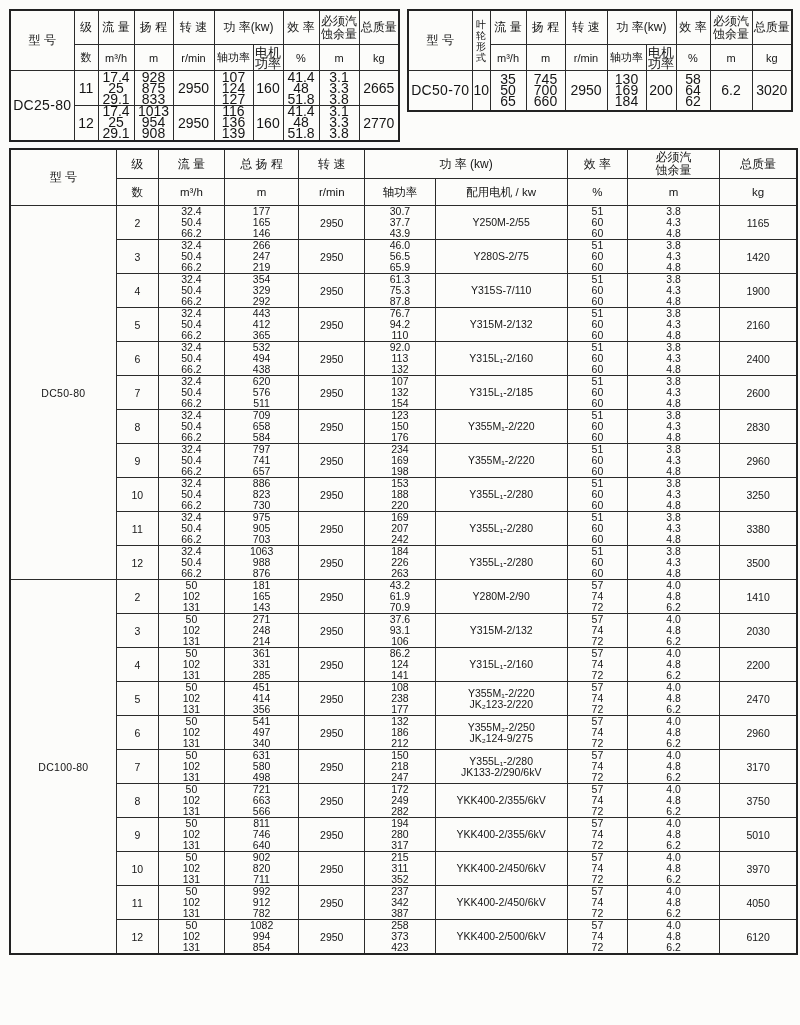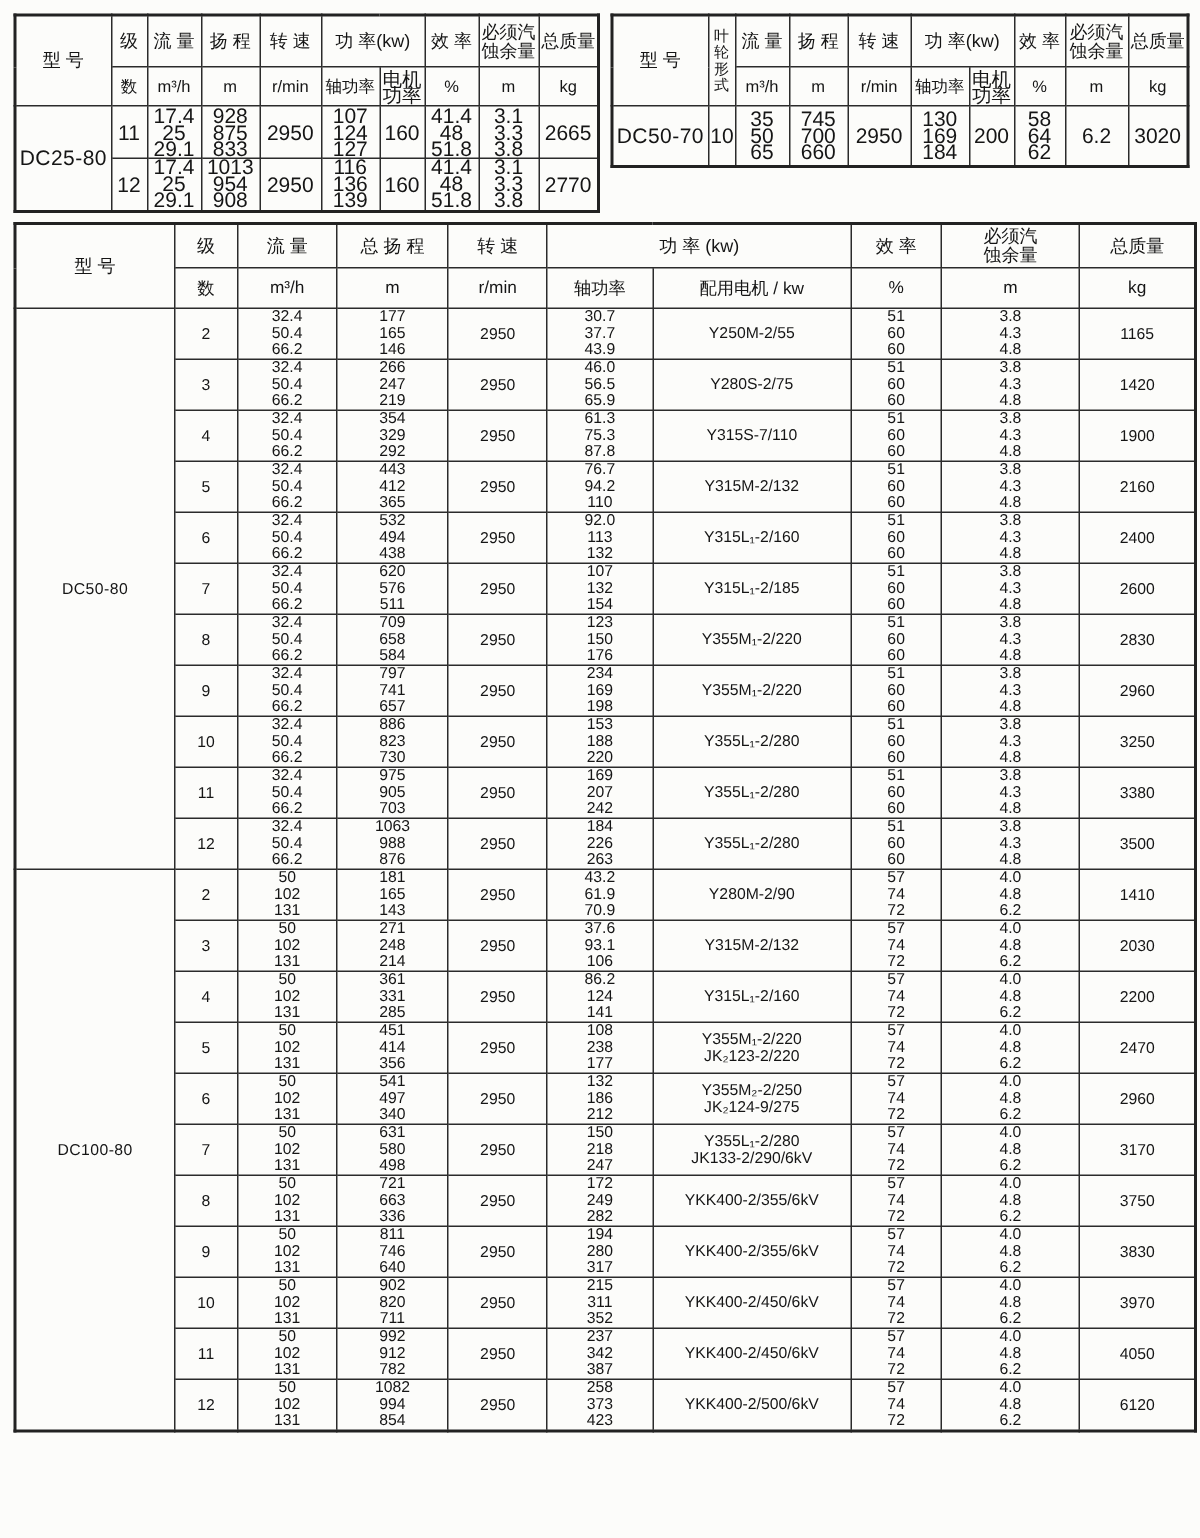--- a/index.html
+++ b/index.html
@@ -858,21 +858,21 @@
         <tr>
           <td>8</td>
           <td class="lines">
             <div>50</div>
             <div>102</div>
             <div>131</div>
           </td>
           <td class="lines">
             <div>721</div>
             <div>663</div>
-            <div>336</div>
+            <div>566</div>
           </td>
           <td>2950</td>
           <td class="lines">
             <div>172</div>
             <div>249</div>
             <div>282</div>
           </td>
           <td class="lines">
             <div>YKK400-2/355/6kV</div>
           </td>
@@ -912,21 +912,21 @@
           <td class="lines">
             <div>57</div>
             <div>74</div>
             <div>72</div>
           </td>
           <td class="lines">
             <div>4.0</div>
             <div>4.8</div>
             <div>6.2</div>
           </td>
-          <td>3830</td>
+          <td>5010</td>
         </tr>
         <tr>
           <td>10</td>
           <td class="lines">
             <div>50</div>
             <div>102</div>
             <div>131</div>
           </td>
           <td class="lines">
             <div>902</div>

